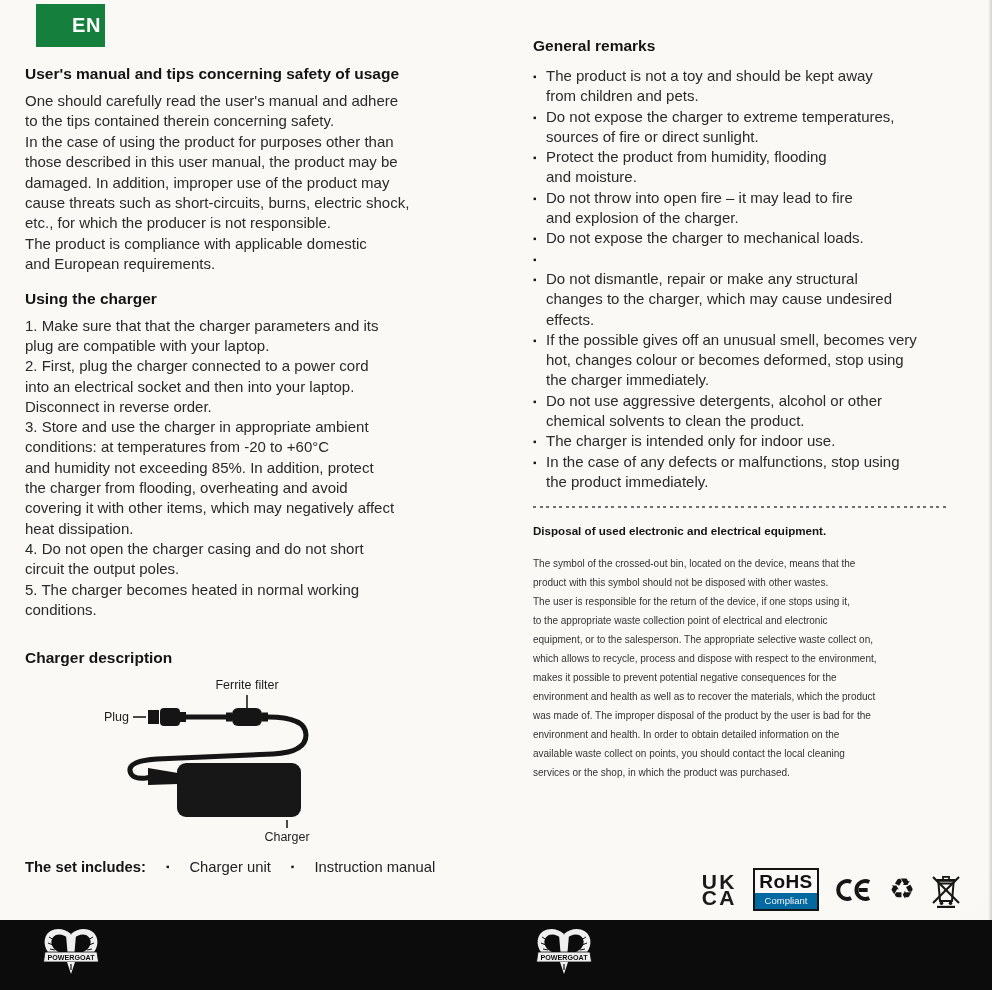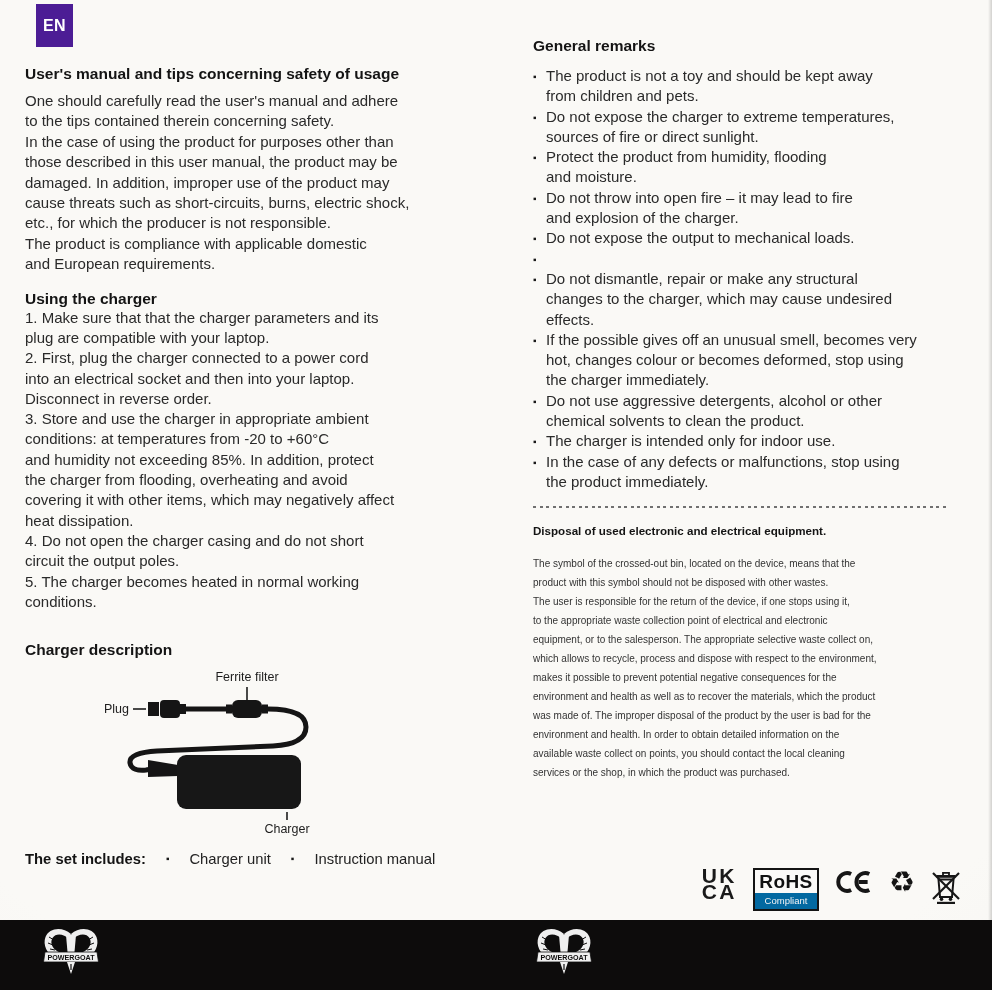--- a/index.html
+++ b/index.html
@@ -7,52 +7,52 @@
     width:992px;height:990px;position:relative;overflow:hidden;
     background:radial-gradient(130% 120% at 48% 40%, #faf9f6 55%, #eeede9 100%);
     font-family:"Liberation Sans","DejaVu Sans",sans-serif;
     color:#2a2a2a;
     -webkit-font-smoothing:antialiased;
   }
   .page{position:absolute;inset:0;}
   .page::after{content:"";position:absolute;right:0;top:0;width:4px;height:920px;
     background:linear-gradient(to left, rgba(0,0,0,.16), rgba(0,0,0,0));}
   .en-badge{
-    position:absolute;left:36px;top:4px;width:37px;height:43px;background:#4c1d95;
-    color:#fff;font-weight:700;font-size:16px;display:flex;align-items:center;
-    justify-content:center;letter-spacing:.5px;
+    position:absolute;left:36px;top:4px;width:37px;height:43px;background:#15803d;
+    color:#fff;font-weight:700;font-size:20px;display:flex;align-items:center;
+    justify-content:center;letter-spacing:.5px;padding-left:32px;
   }
   h2{font-size:15.5px;line-height:19px;font-weight:700;color:#141414;margin:0;}
   h3{font-size:11.6px;line-height:14px;font-weight:700;color:#141414;margin:0;}
   .pre{white-space:pre-line;}
   
   .col-left{position:absolute;left:25px;top:64px;width:472px;}
   .safety-par{margin:8px 0 0;font-size:15px;line-height:20.4px;}
   .h-using{margin-top:14px;}
-  .steps{}
+  .steps{margin-top:8px;}
   .steps p{margin:0;font-size:15px;line-height:20.3px;}
   .h-desc{margin-top:28px;}
   .diagram svg{display:block;margin-top:4px;}
   .diagram text{font-family:"Liberation Sans","DejaVu Sans",sans-serif;font-size:12.5px;fill:#1d1d1d;}
   .set-line{margin:12px 0 0;font-size:14.8px;color:#222;display:flex;align-items:center;gap:20px;}
   .set-line .lbl-b{font-weight:700;color:#141414;}
   .sqb{font-size:10px;color:#1a1a1a;transform:translateY(-1px);}
   
   .col-right{position:absolute;left:533px;top:36px;width:442px;}
   .col-right h2{margin-bottom:11px;}
   ul.remarks{list-style:none;margin:0;padding:0;font-size:15px;line-height:20.3px;width:432px;}
   ul.remarks li{display:flex;margin:0;}
   .blt{flex:none;width:13px;font-size:10px;line-height:20.3px;color:#1a1a1a;transform:translateY(1px);}
   .btxt{white-space:pre-line;}
   .dashes{width:414px;height:2px;margin-top:14px;
     background:repeating-linear-gradient(90deg,#707070 0 3px,transparent 3px 6.5px);}
   .disp-head{margin-top:16px;}
   .disp-par{margin:16px 0 0;font-size:10px;line-height:19px;color:#333;width:442px;}
   
-  .certs{margin-top:86px;display:flex;align-items:flex-start;justify-content:flex-end;gap:16px;padding-right:14px;}
+  .certs{margin-top:86px;display:flex;align-items:center;justify-content:flex-end;gap:16px;padding-right:14px;}
   .ukca{font-weight:700;font-size:21px;line-height:16px;letter-spacing:2.5px;color:#1a1a1a;}
   .rohs{border:2.5px solid #141414;width:62px;text-align:center;background:#fbfaf8;}
   .rohs-top{font-weight:700;font-size:19px;letter-spacing:.4px;color:#111;padding:1px 0 0;}
   .rohs-bot{background:#0369a1;color:#f5f5f5;font-size:9.5px;padding:2px 0 3px;}
   .recycle{font-family:"DejaVu Sans",sans-serif;font-size:29px;line-height:1;color:#141414;}
   
   .footer-bar{position:absolute;left:0;bottom:0;width:992px;height:70px;background:#0d0c0c;}
   .goat-svg text{font-family:"Liberation Sans","DejaVu Sans",sans-serif;}
 </style>
 </head>
@@ -150,21 +150,21 @@
           <span class="btxt">Protect the product from humidity, flooding
 and moisture.</span>
         </li>
       <li>
           <span class="blt">▪</span>
           <span class="btxt">Do not throw into open fire – it may lead to fire
 and explosion of the charger.</span>
         </li>
       <li>
           <span class="blt">▪</span>
-          <span class="btxt">Do not expose the output to mechanical loads.</span>
+          <span class="btxt">Do not expose the charger to mechanical loads.</span>
         </li>
       <li>
           <span class="blt">▪</span>
         </li>
       <li>
           <span class="blt">▪</span>
           <span class="btxt">Do not dismantle, repair or make any structural
 changes to the charger, which may cause undesired
 effects.</span>
         </li>

